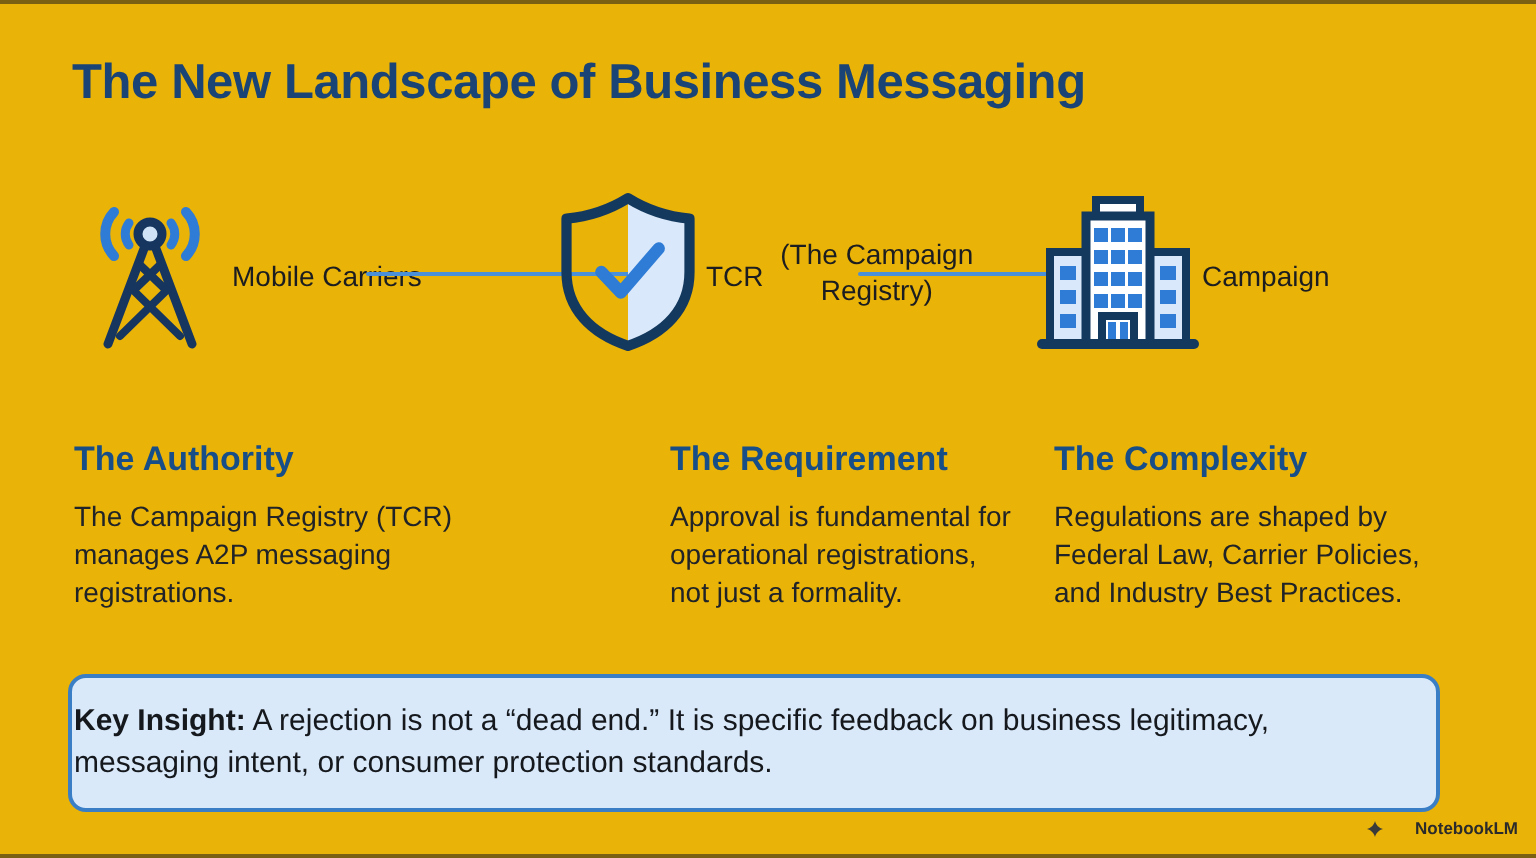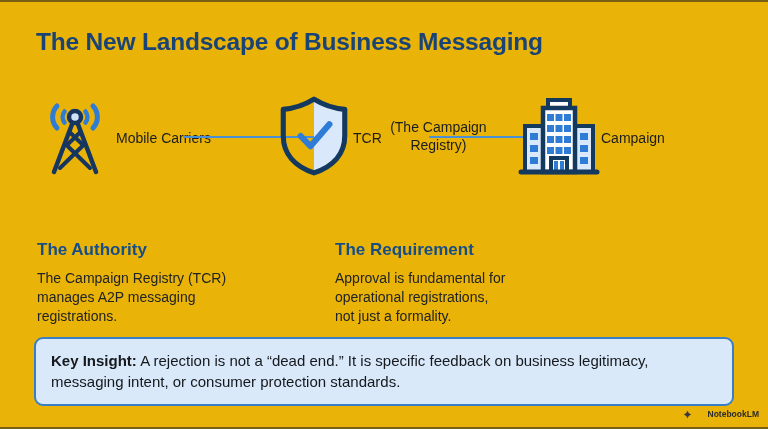--- a/index.html
+++ b/index.html
@@ -25,31 +25,31 @@
   .node-2{left:275px;}
   .node-3{left:517px;}
   .icon-box{height:86px;display:flex;align-items:center;justify-content:center;}
   .node-label{font-size:14px;color:#1b1d20;margin-top:3px;text-align:center;line-height:18px;}
   .node-sublabel{font-size:14px;color:#1b1d20;text-align:center;line-height:18px;}
 
   .flow-arrow{position:absolute;top:129px;}
   .arrow-1{left:183px;}
   .arrow-2{left:429px;}
 
-  .col{position:absolute;top:240px;width:237px;}
+  .col{position:absolute;top:220px;width:237px;}
   .col-1{left:37px;}
   .col-2{left:287px;margin-left:48px;}
   .col-3{left:527px;}
   .col-heading{margin:0 0 9px 0;font-size:17px;font-weight:700;color:#174e87;}
   .col-body{margin:0;font-size:14px;line-height:19px;color:#202327;white-space:pre-line;}
 
   .key-insight{
     position:absolute;left:34px;top:337px;width:666px;
     background:#d9e9fa;border:2px solid #3a7fc6;border-radius:9px;
-    padding:11px 15px 12px 15px;
+    padding:11px 15px 12px 1px;
   }
   .key-insight p{margin:0;font-size:15px;line-height:21px;color:#15181c;}
   .ki-label{font-weight:700;}
 
   .watermark{
     position:absolute;right:9px;top:409px;
     display:flex;align-items:center;gap:16px;
     font-size:8.5px;color:#2b2b2b;font-weight:600;
   }
 </style>
@@ -139,20 +139,26 @@
     <p class="col-body">The Campaign Registry (TCR)
 manages A2P messaging
 registrations.</p>
   </div>
   <div class="col col-2">
     <h2 class="col-heading">The Requirement</h2>
     <p class="col-body">Approval is fundamental for
 operational registrations,
 not just a formality.</p>
   </div>
+  <div class="col col-3">
+    <h2 class="col-heading">The Complexity</h2>
+    <p class="col-body">Regulations are shaped by
+Federal Law, Carrier Policies,
+and Industry Best Practices.</p>
+  </div>
 
   <div class="key-insight">
     <p><span class="ki-label">Key Insight:</span>
       <span>A rejection is not a “dead end.” It is specific feedback on business legitimacy, messaging intent, or consumer protection standards.</span></p>
   </div>
 
   <div class="watermark">
     <svg width="9" height="9" viewBox="0 0 9 9">
       <path d="M4.5 0.5 C5 2.5 6.5 4 8.5 4.5 C6.5 5 5 6.5 4.5 8.5 C4 6.5 2.5 5 0.5 4.5 C2.5 4 4 2.5 4.5 0.5 Z" fill="#3a3a3a"></path>
     </svg>

